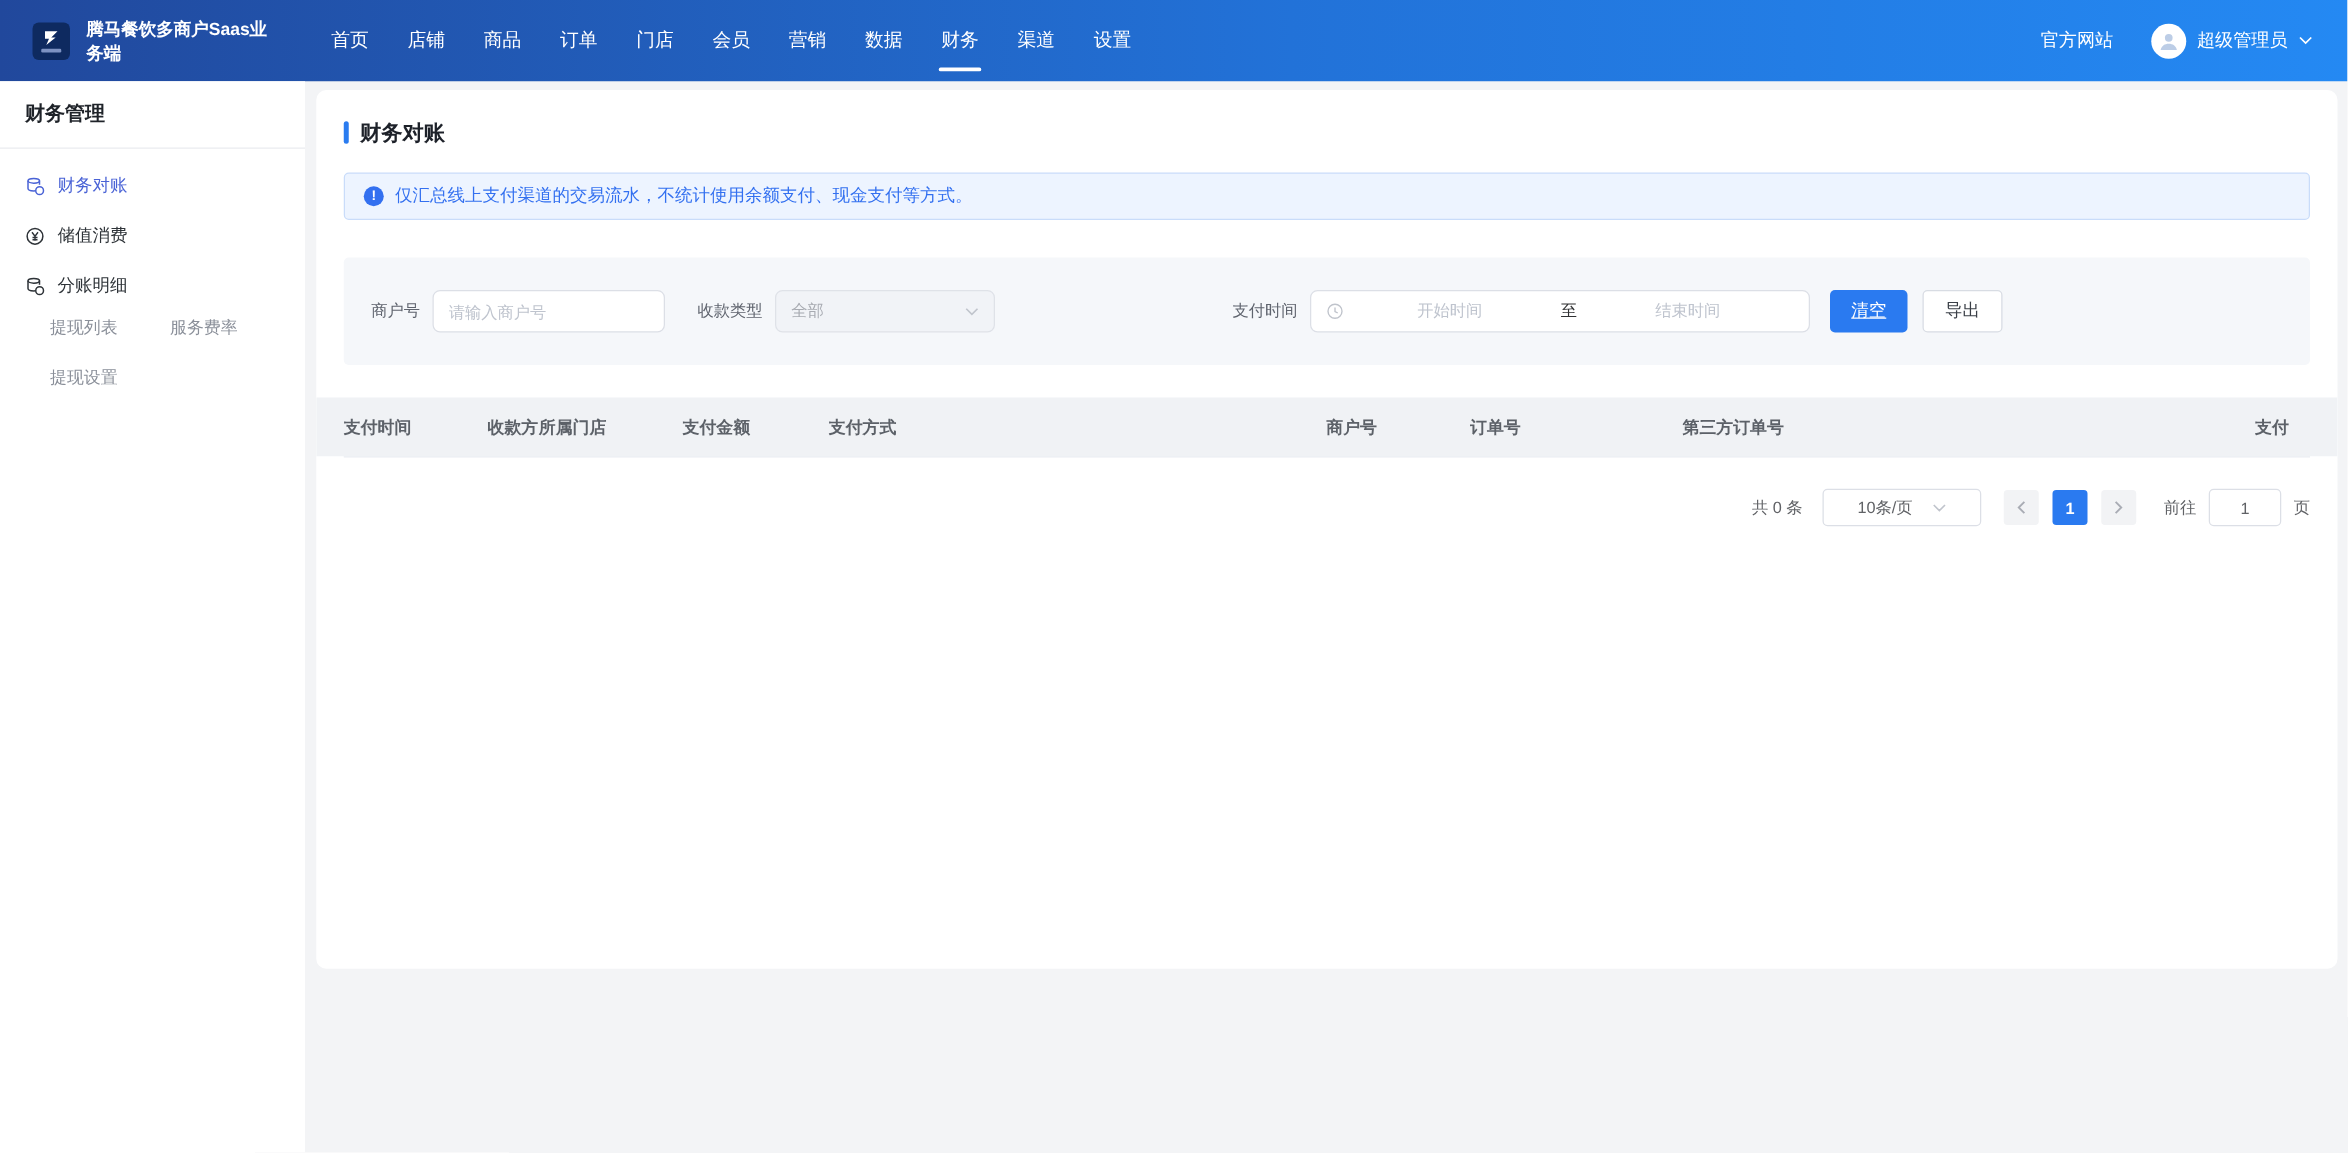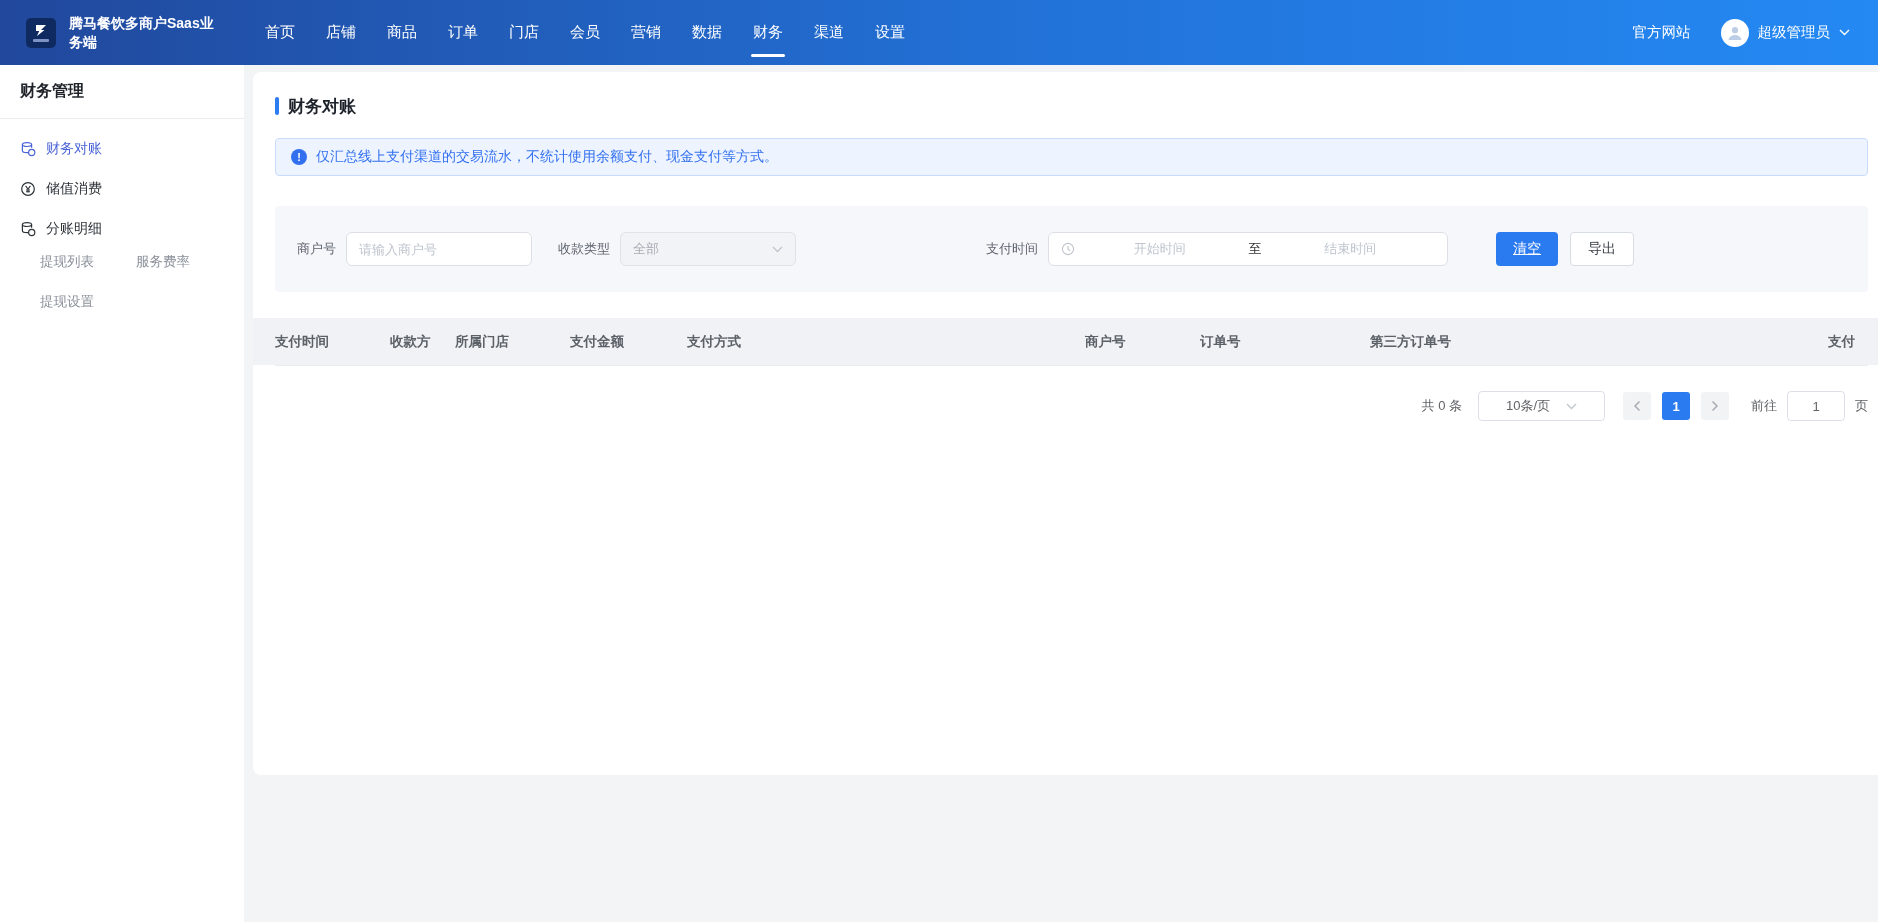--- a/index.html
+++ b/index.html
@@ -67,27 +67,27 @@
               display:flex; align-items:center; justify-content:space-between; padding:0 12px; cursor:pointer; }
   .f-select-value { font-size:13px; color:#a8abb2; }
   .gap-lg { width:190px; }
   .gap-md { width:26px; }
   .date-range { width:400px; height:34px; background:#fff; border:1px solid #dcdfe6; border-radius:6px;
                 display:flex; align-items:center; padding:0 12px; }
   .date-ph { flex:1; text-align:center; font-size:13px; color:#bfc4ce; }
   .date-sep { font-size:13px; color:#303133; padding:0 4px; }
   .btn { height:34px; padding:0 17px; border-radius:4px; font-size:14px; cursor:pointer; border:none;
          font-family:inherit; white-space:nowrap; }
-  .btn-primary { background:#2a7af0; color:#fff; margin-left:48px;text-decoration:underline; }
+  .btn-primary { background:#2a7af0; color:#fff; margin-left:16px;text-decoration:underline; }
   .btn-plain { background:#fff; color:#3a3f47; border:1px solid #d8dce3; margin-left:12px; }
 
   .table-header { margin:26px -22px 0 -22px; height:47px; background:#f0f2f5;
                   display:flex; align-items:center; padding:0 22px; overflow:hidden; white-space:nowrap; }
   .th { font-size:13.5px; font-weight:600; color:#5c6168; flex:0 0 auto; overflow:hidden; }
-  .c0{width:115px;} .c1{width:65px;} .c2{width:115px;} .c3{width:117px;} .c4{width:398px;}
+  .c0{width:115px;} .c1{width:41px;} .c2{width:115px;} .c3{width:117px;} .c4{width:398px;}
   .c5{width:115px;} .c6{width:170px;} .c7{width:443px;} .c8{width:40px;margin-left:15px;}
 
   .empty-zone { height:335px; display:flex; flex-direction:column; align-items:center; padding-top:86px; }
   .empty-text { margin-top:16px; font-size:14px; color:#8f949e; }
 
   .card-divider { height:1px; background:#e9ecf1; }
 
   .pagination { margin-top:24px; display:flex; align-items:center; justify-content:flex-end; height:32px; }
   .pg-total { font-size:13px; color:#606266; margin-right:16px; }
   .pg-size { width:127px; height:30px; background:#fff; border:1px solid #dcdfe6; border-radius:4px;

